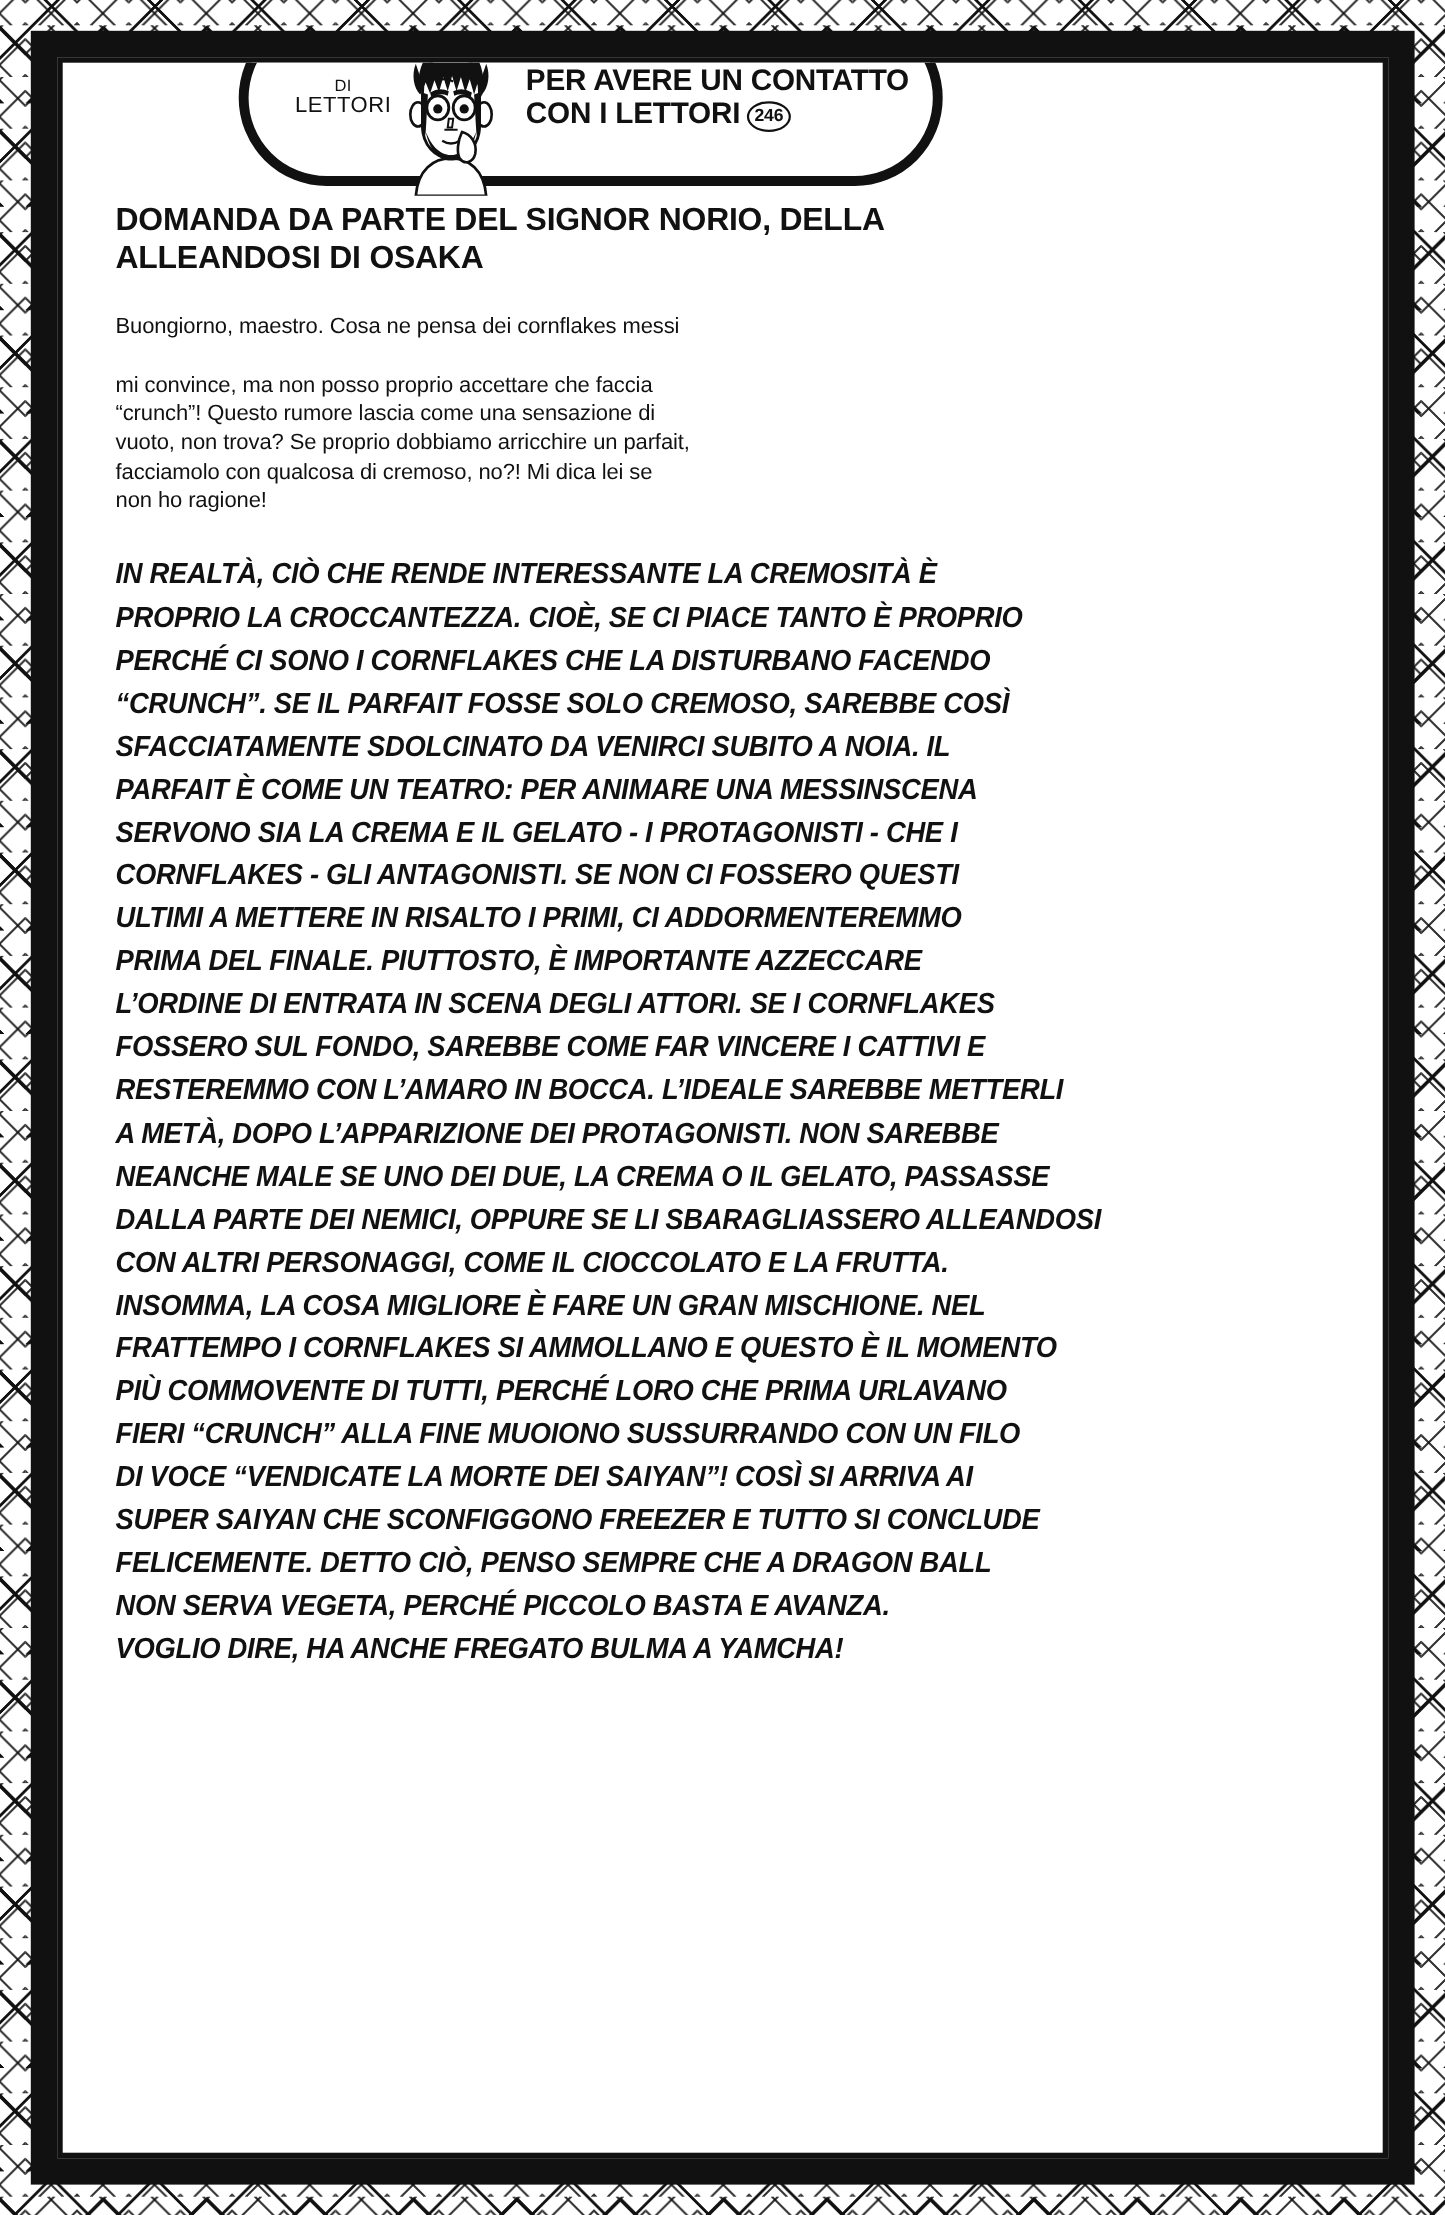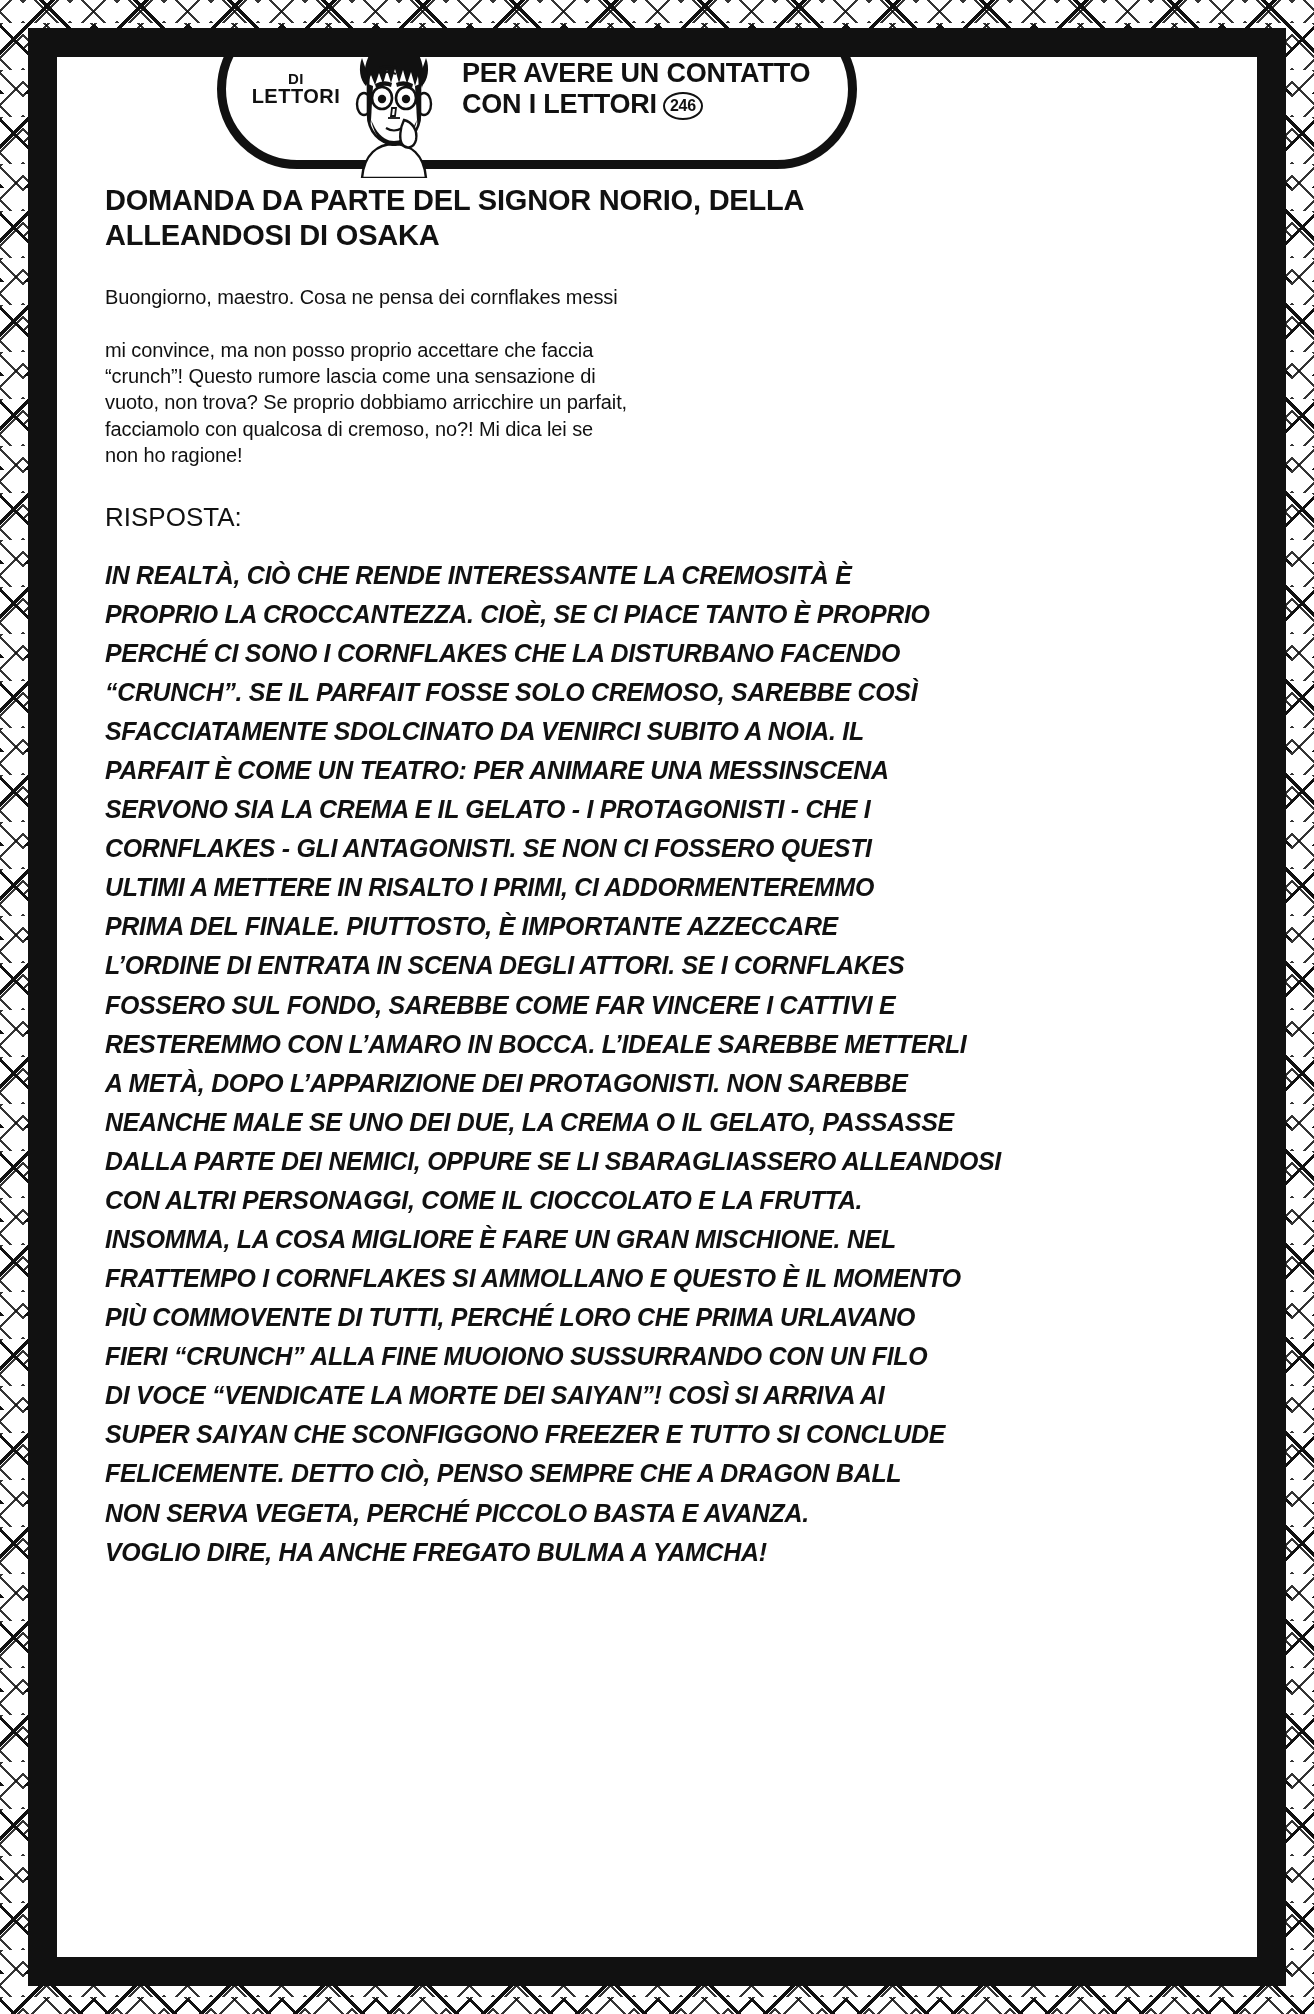--- a/index.html
+++ b/index.html
@@ -60,24 +60,24 @@
     width:640px;height:160px;
     background:#ffffff;
     border:9px solid #111;
     border-radius:80px;
     box-sizing:border-box;
     z-index:6;
     display:flex;align-items:center;
   }
   .byline{
     width:92px;
-    margin-left:24px;
+    margin-left:40px;
     text-align:center;
     line-height:1.05;
-    font-weight:bold;
+    font-weight:normal;
     color:#111;
     flex:0 0 auto;
   }
   .byline .l1{font-size:15px;letter-spacing:.5px;display:block;}
   .byline .l2{font-size:20px;letter-spacing:.5px;display:block;}
 
   
   .portrait{
     position:relative;
     width:100px;height:150px;
@@ -224,21 +224,20 @@
     <p class="q-body">
       <span>Buongiorno, maestro. Cosa ne pensa dei cornflakes messi</span><br>
       <br>
       <span>mi convince, ma non posso proprio accettare che faccia</span><br>
       <span>“crunch”! Questo rumore lascia come una sensazione di</span><br>
       <span>vuoto, non trova? Se proprio dobbiamo arricchire un parfait,</span><br>
       <span>facciamolo con qualcosa di cremoso, no?! Mi dica lei se</span><br>
       <span>non ho ragione!</span>
     </p>
 
-    <p class="risposta-label">RISPOSTA:</p>
 
     <div class="answer" id="answer-body">
         <span class="ln">IN REALTÀ, CIÒ CHE RENDE INTERESSANTE LA CREMOSITÀ È</span>
         <span class="ln">PROPRIO LA CROCCANTEZZA. CIOÈ, SE CI PIACE TANTO È PROPRIO</span>
         <span class="ln">PERCHÉ CI SONO I CORNFLAKES CHE LA DISTURBANO FACENDO</span>
         <span class="ln">“CRUNCH”. SE IL PARFAIT FOSSE  SOLO CREMOSO, SAREBBE COSÌ</span>
         <span class="ln">SFACCIATAMENTE SDOLCINATO DA VENIRCI SUBITO A NOIA. IL</span>
         <span class="ln">PARFAIT È COME UN TEATRO: PER ANIMARE UNA MESSINSCENA</span>
         <span class="ln">SERVONO SIA LA CREMA E IL GELATO - I PROTAGONISTI - CHE I</span>
         <span class="ln">CORNFLAKES - GLI ANTAGONISTI. SE NON CI FOSSERO QUESTI</span>

